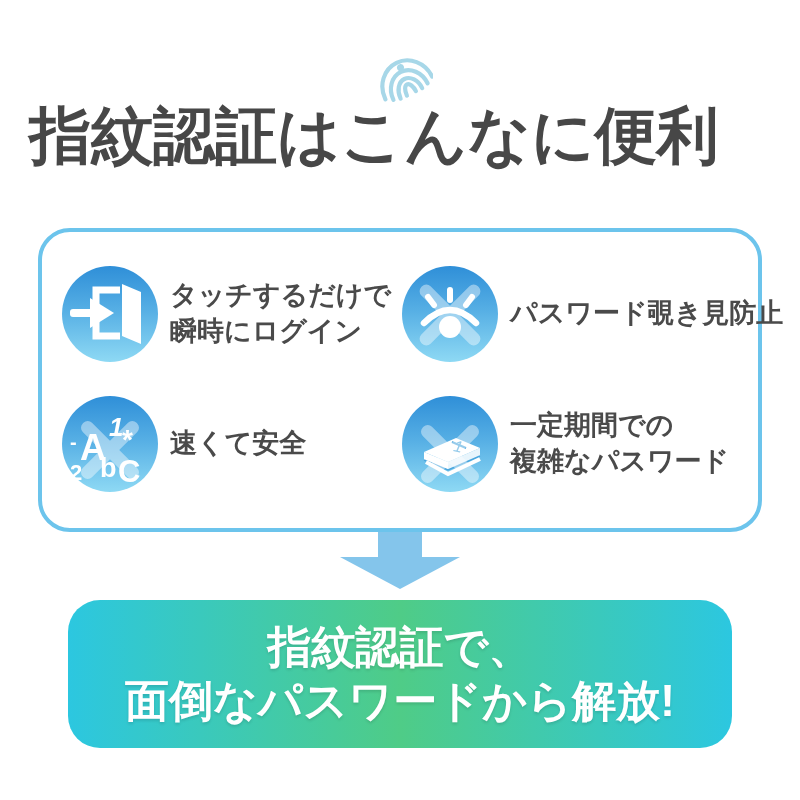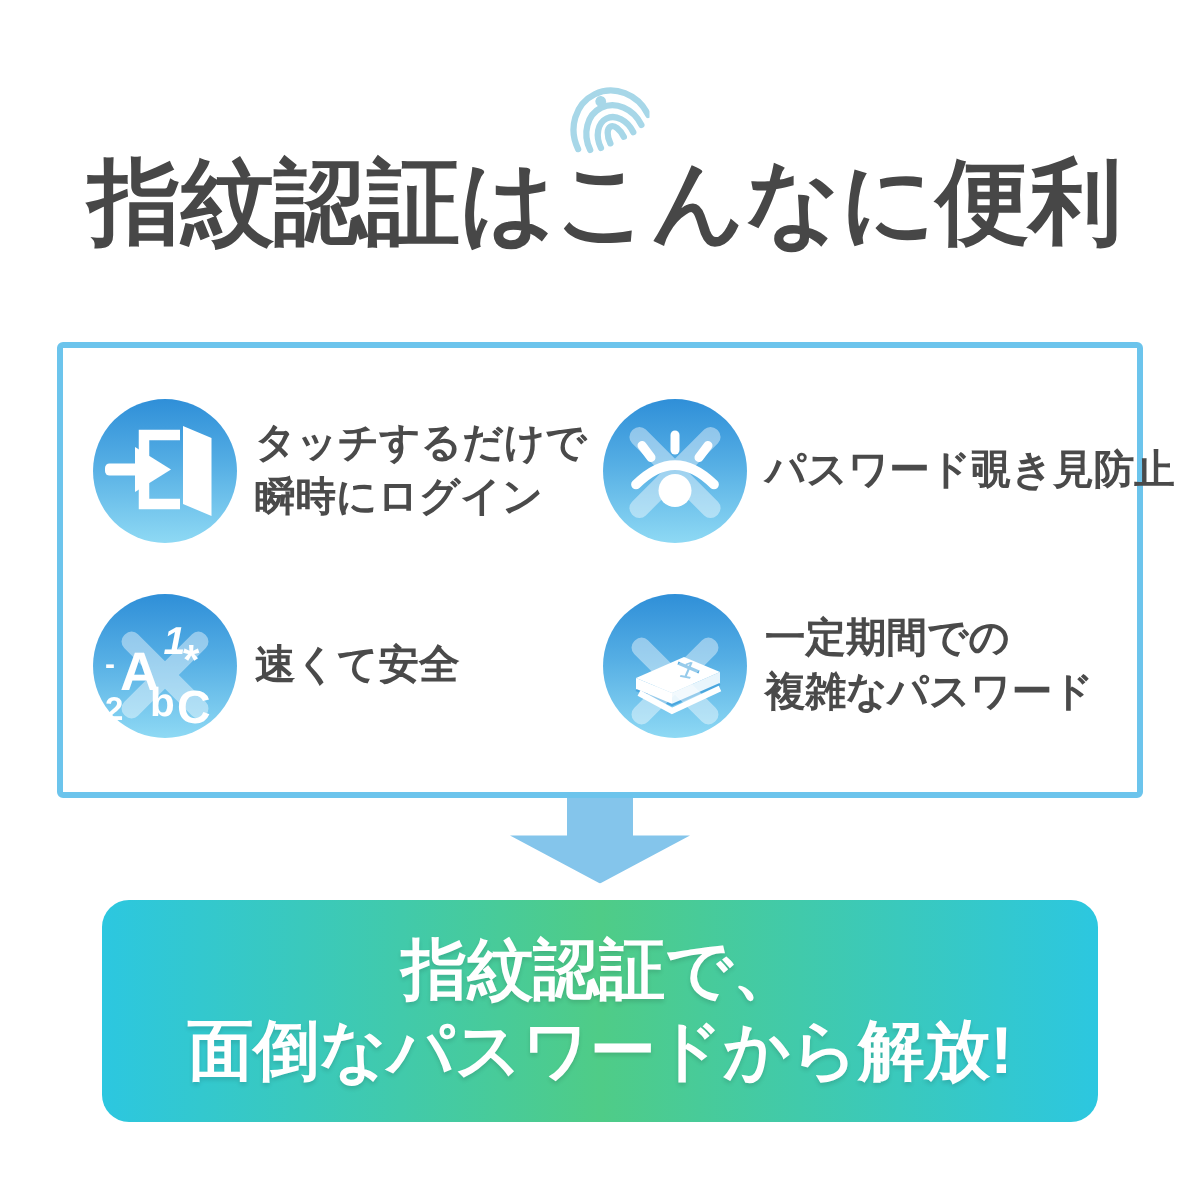--- a/index.html
+++ b/index.html
@@ -14,30 +14,30 @@
   .tagline-row{
     position:absolute;top:24px;left:0;width:800px;height:86px;
     display:flex;align-items:center;justify-content:center;gap:16px;
   }
   .fingerprint{width:66px;height:82px;flex:0 0 auto;}
   .tagline{
     font-size:48px;font-weight:700;color:#474747;letter-spacing:1px;
   }
   .title{
     position:absolute;top:100px;left:0;width:748px;
-    text-align:right;
+    text-align:center;
     font-size:62px;font-weight:700;color:#474747;letter-spacing:0px;
     line-height:1.15;
   }
   
   .features-box{
     position:absolute;left:38px;top:228px;width:716px;height:296px;
     background:#ffffff;
     border:4px solid #6cc4ec;
-    border-radius:4px;
+    border-radius:32px;
   }
   .fgrid{
     position:absolute;left:0;top:0;width:100%;height:100%;
     display:grid;
     grid-template-columns:340px 1fr;
     grid-template-rows:96px 96px;
     row-gap:34px;
     padding:34px 0 0 20px;
     box-sizing:border-box;
   }
@@ -50,21 +50,21 @@
   .fcircle svg{width:96px;height:96px;display:block;}
   .ftext{
     font-size:27px;font-weight:600;color:#4a4a4a;line-height:1.33;
     white-space:nowrap;
   }
   
   .down-arrow{position:absolute;left:340px;top:532px;width:120px;height:57px;}
   
   .banner{
     position:absolute;left:68px;top:600px;width:664px;height:148px;
-    border-radius:18px;
+    border-radius:32px;
     background:linear-gradient(90deg,#2cc7e0 0%,#4fcc87 50%,#2cc7e0 100%);
     display:flex;flex-direction:column;align-items:center;justify-content:center;
     gap:6px;
   }
   .banner-line{
     color:#ffffff;font-size:44px;font-weight:700;line-height:1.1;
     text-shadow:0 2px 3px rgba(0,0,0,0.12);
     white-space:nowrap;
   }
   .icon-text{font-family:"Liberation Sans","DejaVu Sans",sans-serif;}

